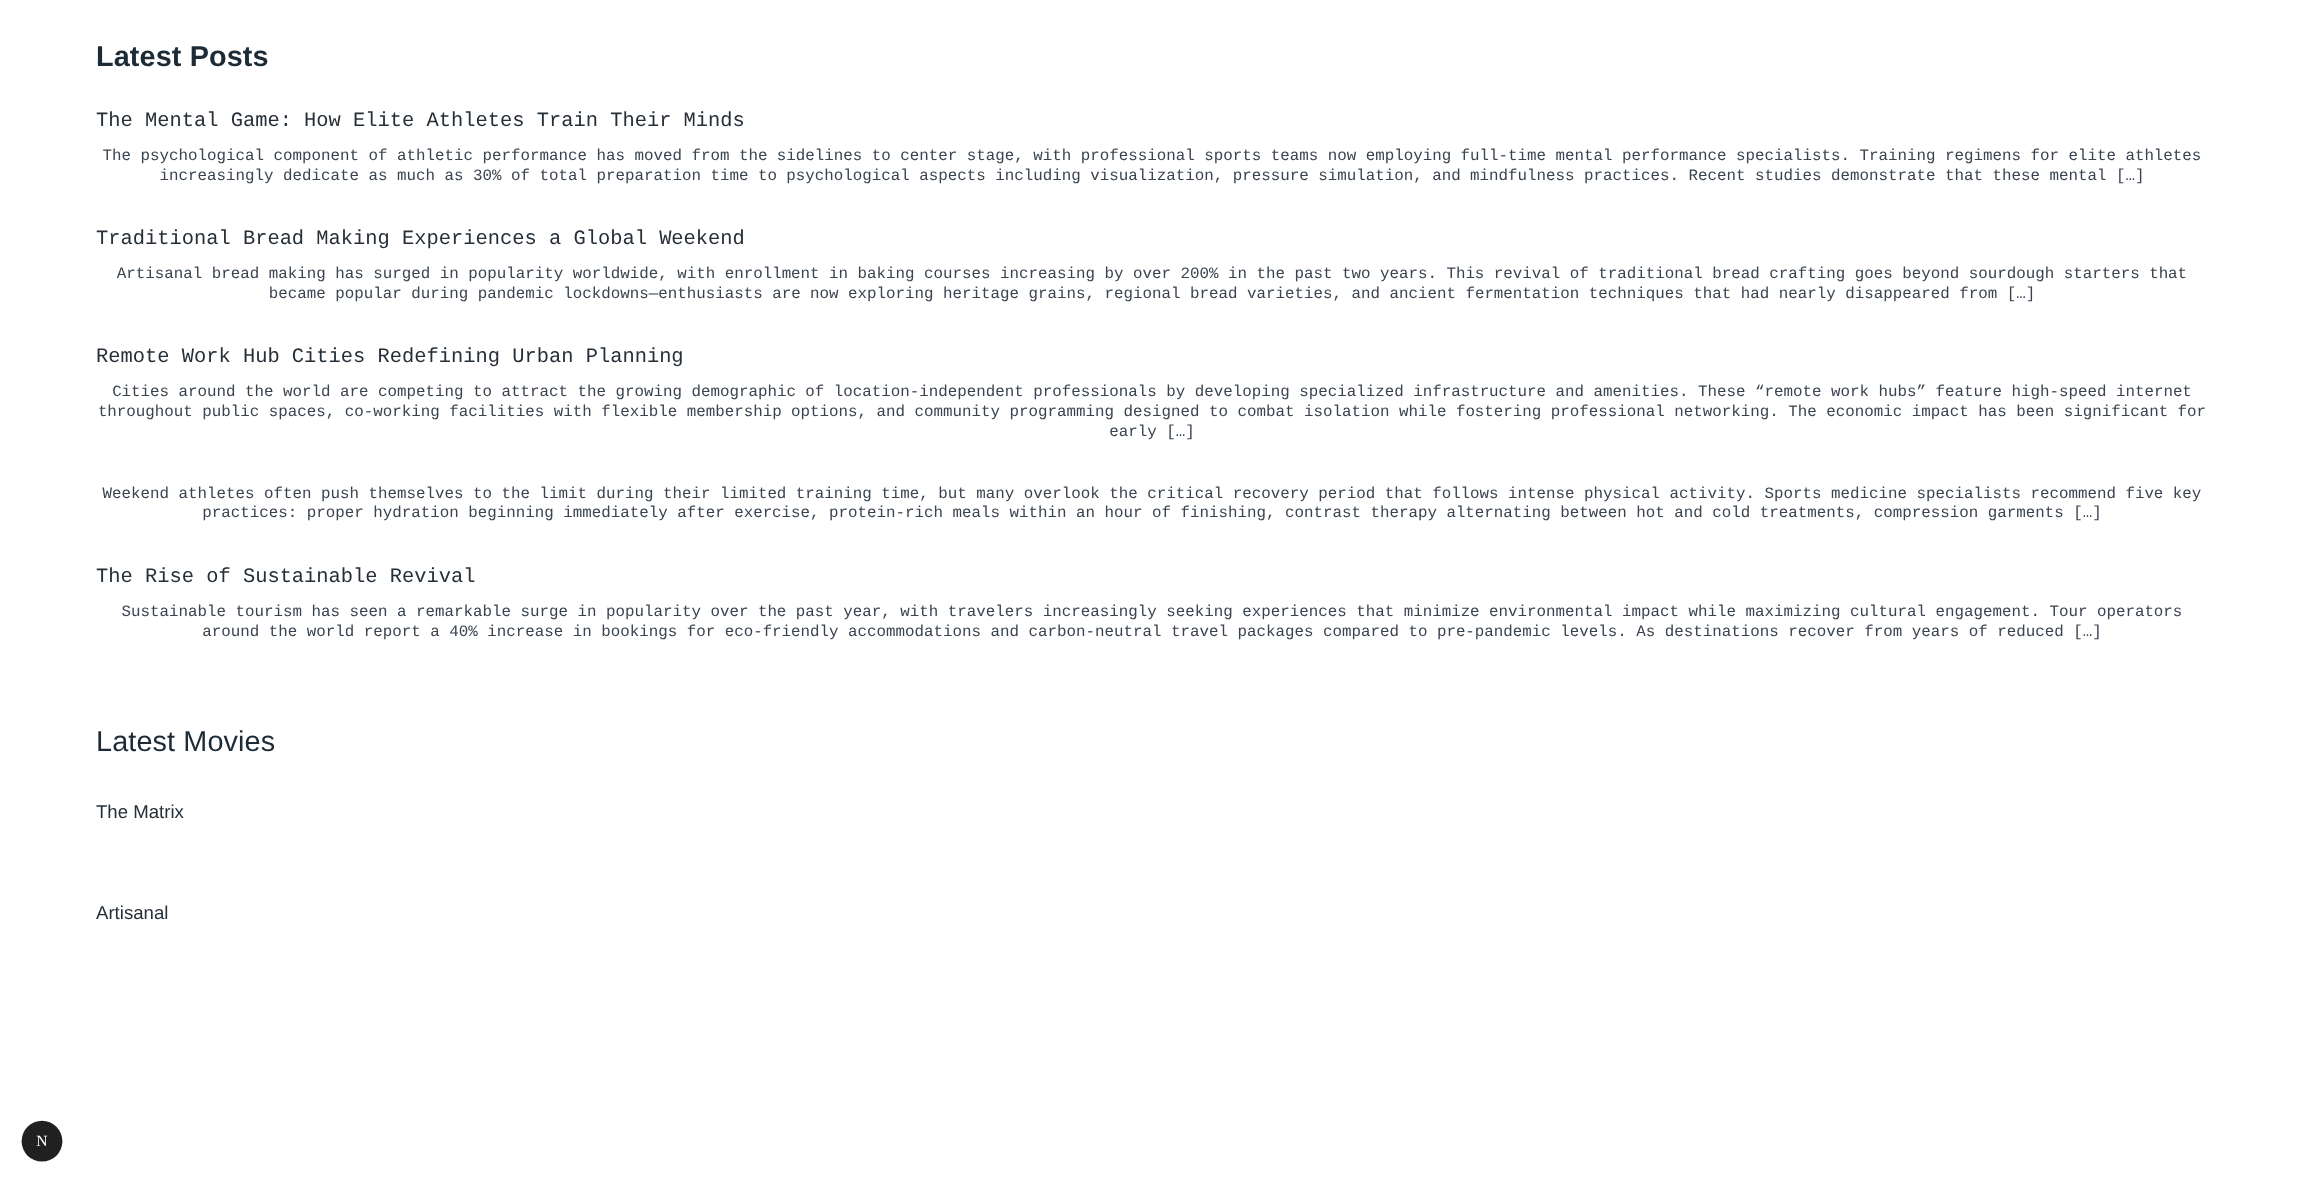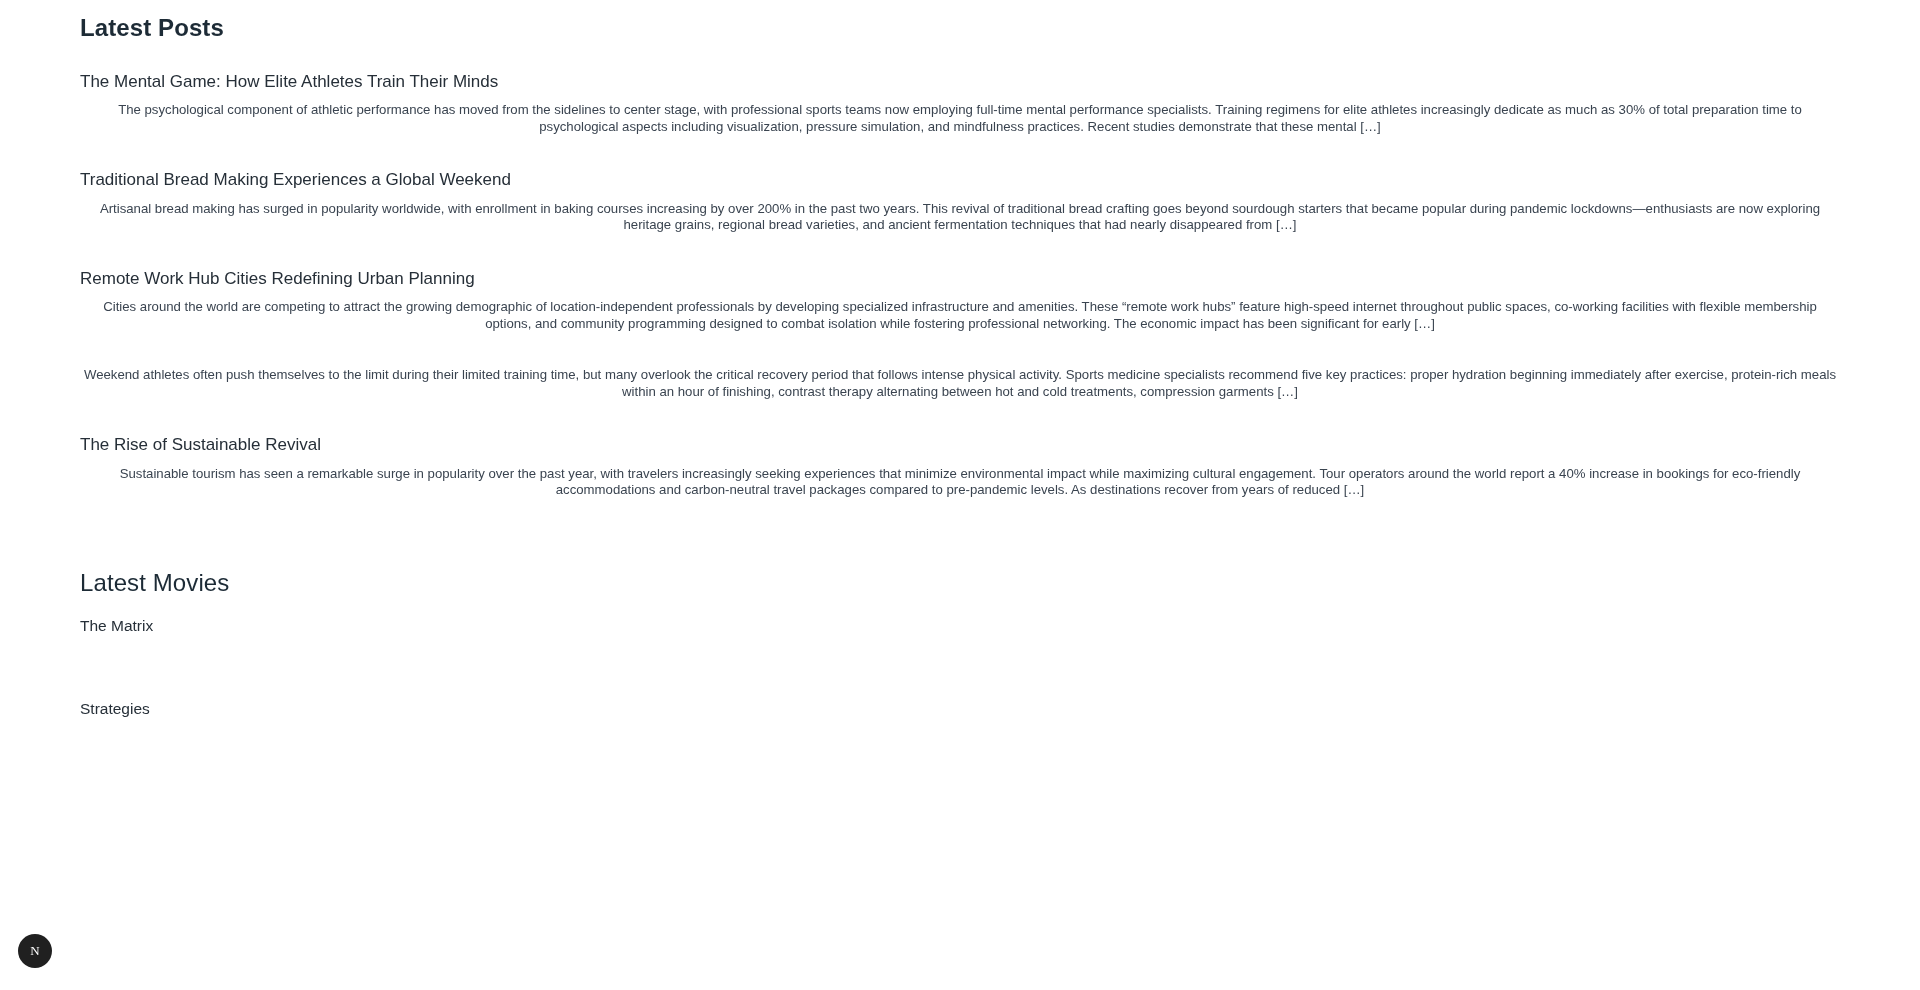--- a/index.html
+++ b/index.html
@@ -17,25 +17,26 @@
   }
   .page {
     padding: 0 80px;
     box-sizing: border-box;
   }
   .section-title {
     font-size: 24px;
     font-weight: bold;
     color: #1d2b36;
     margin: 0;
-    padding-top: 14px;
+    padding-top: 34px;
     letter-spacing: 0.1px;
   }
   .posts-list {
     margin-top: 30px;
+    font-family: Liberation Mono, monospace;
   }
   .post {
     margin-bottom: 35px;
   }
   .post-title {
     font-size: 17px;
     font-weight: normal;
     color: #262f38;
     margin: 0 0 10px 0;
     line-height: 1.2;
@@ -52,21 +53,21 @@
     margin-top: 70px;
   }
   .movies-title {
     font-size: 24px;
     font-weight: normal;
     color: #1d2b36;
     margin: 0;
     letter-spacing: 0.1px;
   }
   .movies-list {
-    margin-top: 20px;
+    margin-top: 36px;
   }
   .movie-item {
     font-size: 15.5px;
     color: #262f38;
     margin-bottom: 65px;
     line-height: 1.2;
   }
   .badge {
     position: absolute;
     left: 18px;
@@ -116,19 +117,19 @@
       <h3 class="post-title">The Rise of Sustainable Revival</h3>
       <p class="post-excerpt">Sustainable tourism has seen a remarkable surge in popularity over the past year, with travelers increasingly seeking experiences that minimize environmental impact while maximizing cultural engagement. Tour operators around the world report a 40% increase in bookings for eco-friendly accommodations and carbon-neutral travel packages compared to pre-pandemic levels. As destinations recover from years of reduced […]</p>
     </article>
 
   </div>
 
   <div class="movies-section">
     <h2 class="movies-title">Latest Movies</h2>
     <div class="movies-list">
       <div class="movie-item">The Matrix</div>
-      <div class="movie-item">Strategies</div>
+      <div class="movie-item">Artisanal</div>
     </div>
   </div>
 
 </div>
 
 <div class="badge">N</div>
 
 </body></html>

